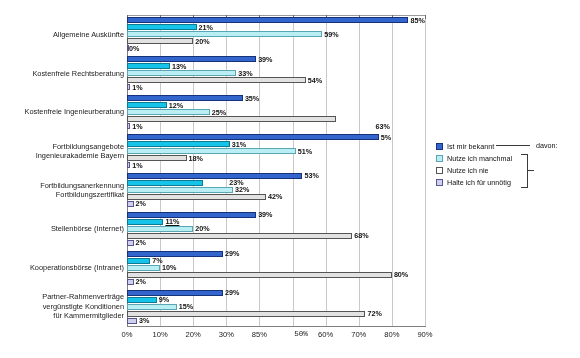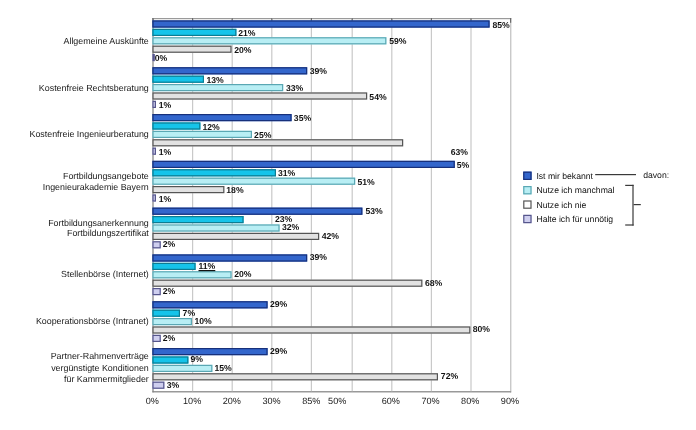--- a/index.html
+++ b/index.html
@@ -163,21 +163,21 @@
       <div class="tickmark" style="left: 358.778px;"></div>
       <div class="tickmark" style="left: 391.889px;"></div>
       <div class="tickmark" style="left: 425px;"></div>
     </div>
   <div id="xticklabels">
       <div class="xtick" style="left: 107px;">0%</div>
       <div class="xtick" style="left: 140.111px;">10%</div>
       <div class="xtick" style="left: 173.222px;">20%</div>
       <div class="xtick" style="left: 206.333px;">30%</div>
       <div class="xtick" style="left: 239.444px;">85%</div>
-      <div class="xtick" style="left: 261px;">50%</div>
+      <div class="xtick" style="left: 281px; font-family: Liberation Mono, monospace;">50%</div>
       <div class="xtick" style="left: 305.667px;">60%</div>
       <div class="xtick" style="left: 338.778px;">70%</div>
       <div class="xtick" style="left: 371.889px;">80%</div>
       <div class="xtick" style="left: 405px;">90%</div>
     </div>
   <div id="catlabels">
       <div class="cat-label" style="top: 29.7375px;">Allgemeine Auskünfte</div>
       <div class="cat-label" style="top: 68.6125px;">Kostenfreie Rechtsberatung</div>
       <div class="cat-label" style="top: 107.487px;">Kostenfreie Ingenieurberatung</div>
       <div class="cat-label" style="top: 141.662px;">Fortbildungsangebote

